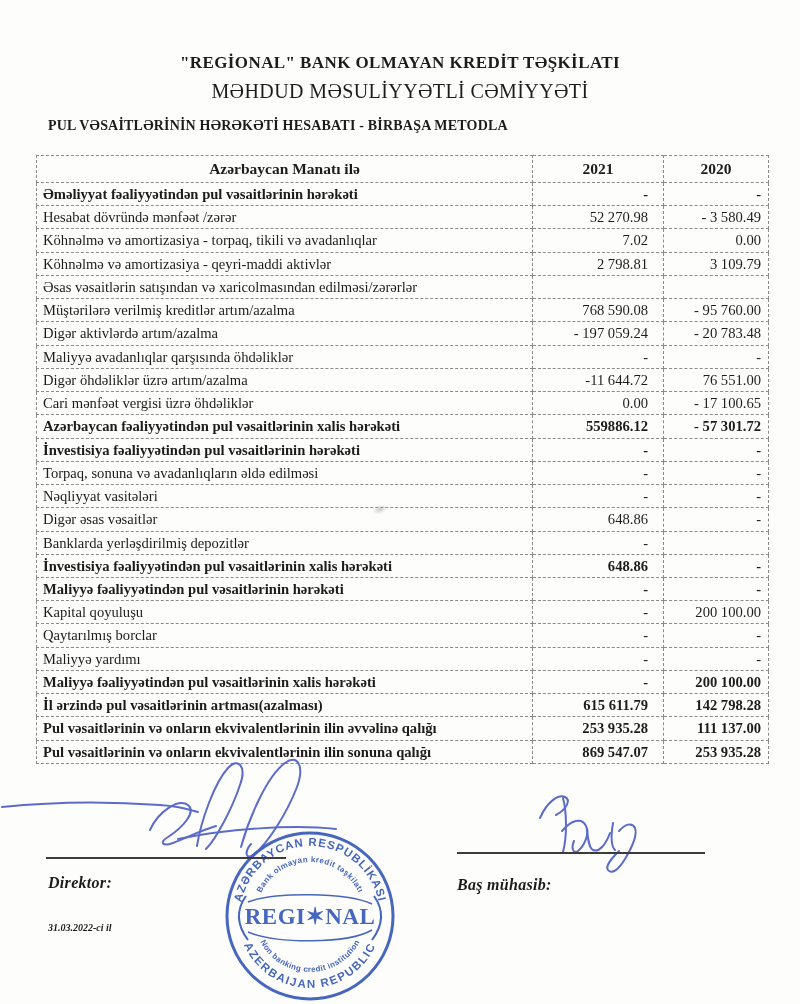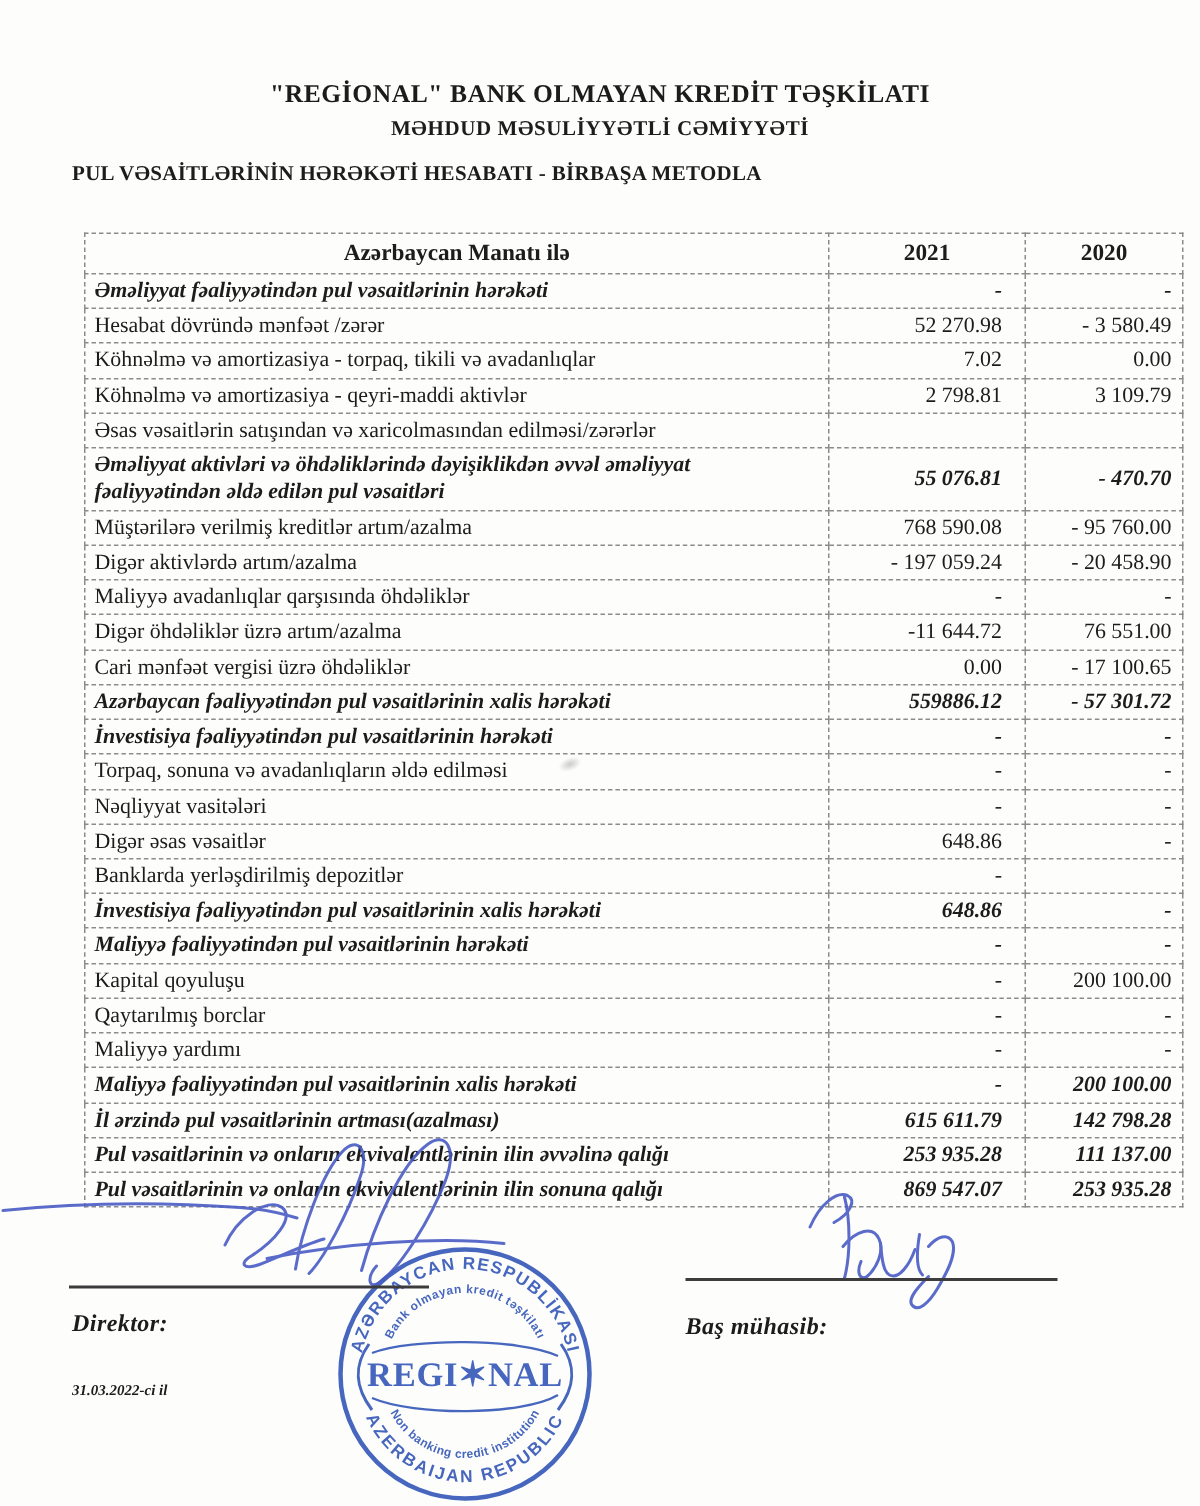--- a/index.html
+++ b/index.html
@@ -8,46 +8,45 @@
     position:relative;
     width:800px;height:1004px;
     margin:0 auto;
     background:#fdfdfc;
     overflow:hidden;
     font-family:"Liberation Serif","DejaVu Serif",serif;
     color:#1c1c1c;
   }
   .doc-header{padding-top:50px;text-align:center;}
   .title-1{font-size:17px;font-weight:bold;letter-spacing:.4px;line-height:1.5;}
-  .title-2{font-size:14px;font-weight:bold;letter-spacing:.4px;line-height:1.5;}
+  .title-2{font-size:20px;font-weight:normal;letter-spacing:.4px;line-height:1.5;}
   .subtitle{margin:12px 0 0 48px;text-align:left;font-size:14px;font-weight:bold;letter-spacing:.2px;}
 
   table.cashflow{
     position:absolute;left:36px;top:155px;
     width:732px;border-collapse:collapse;
     font-size:14.6px;line-height:1.25;
     table-layout:fixed;
-    margin-left:20px;
   }
   .cashflow col.c1{width:496px;}
   .cashflow col.c2{width:131px;}
   .cashflow col.c3{width:105px;}
   .cashflow th,.cashflow td{
     border:1px dashed #8b8b8b;
     padding:2px 5px;
     overflow:hidden;
   }
   .cashflow th{font-size:15.5px;font-weight:bold;text-align:center;height:22px;}
   .cashflow td.c-label{text-align:left;padding-left:6px;}
   .cashflow td.c-num{text-align:right;font-variant-numeric:tabular-nums;}
   .cashflow td.y21{padding-right:15px;}
   .cashflow td.y20{padding-right:7px;}
   .cashflow tr{height:22px;}
   .cashflow tr.tall{height:40px;}
-  .cashflow tr.bold td{font-weight:bold;font-style:italic;}
+  .cashflow tr.bold td{font-weight:bold;}
 
   .smudge{
     position:absolute;left:372px;top:505px;width:16px;height:9px;
     background:radial-gradient(ellipse at center,#9a9a9a 0%,rgba(160,160,160,0) 70%);
     opacity:.5;transform:rotate(-20deg);
   }
 
   .sig-line{position:absolute;height:0;border-top:2px solid #3c3c3c;}
   .sig-line.left{left:46px;top:857px;width:240px;}
   .sig-line.right{left:457px;top:852px;width:248px;}
@@ -103,34 +102,29 @@
         <tr>
           <td class="c-label">Köhnəlmə və amortizasiya - qeyri-maddi aktivlər</td>
           <td class="c-num y21">2 798.81</td>
           <td class="c-num y20">3 109.79</td>
         </tr>
         <tr>
           <td class="c-label">Əsas vəsaitlərin satışından və xaricolmasından edilməsi/zərərlər</td>
           <td class="c-num y21"></td>
           <td class="c-num y20"></td>
         </tr>
-        <tr class="bold tall">
-          <td class="c-label">Əməliyyat aktivləri və öhdəliklərində dəyişiklikdən əvvəl əməliyyat fəaliyyətindən əldə edilən pul vəsaitləri</td>
-          <td class="c-num y21">55 076.81</td>
-          <td class="c-num y20">- 470.70</td>
-        </tr>
         <tr>
           <td class="c-label">Müştərilərə verilmiş kreditlər artım/azalma</td>
           <td class="c-num y21">768 590.08</td>
           <td class="c-num y20">- 95 760.00</td>
         </tr>
         <tr>
           <td class="c-label">Digər aktivlərdə artım/azalma</td>
           <td class="c-num y21">- 197 059.24</td>
-          <td class="c-num y20">- 20 458.90</td>
+          <td class="c-num y20">- 20 783.48</td>
         </tr>
         <tr>
           <td class="c-label">Maliyyə avadanlıqlar qarşısında öhdəliklər</td>
           <td class="c-num y21">-</td>
           <td class="c-num y20">-</td>
         </tr>
         <tr>
           <td class="c-label">Digər öhdəliklər üzrə artım/azalma</td>
           <td class="c-num y21">-11 644.72</td>
           <td class="c-num y20">76 551.00</td>

